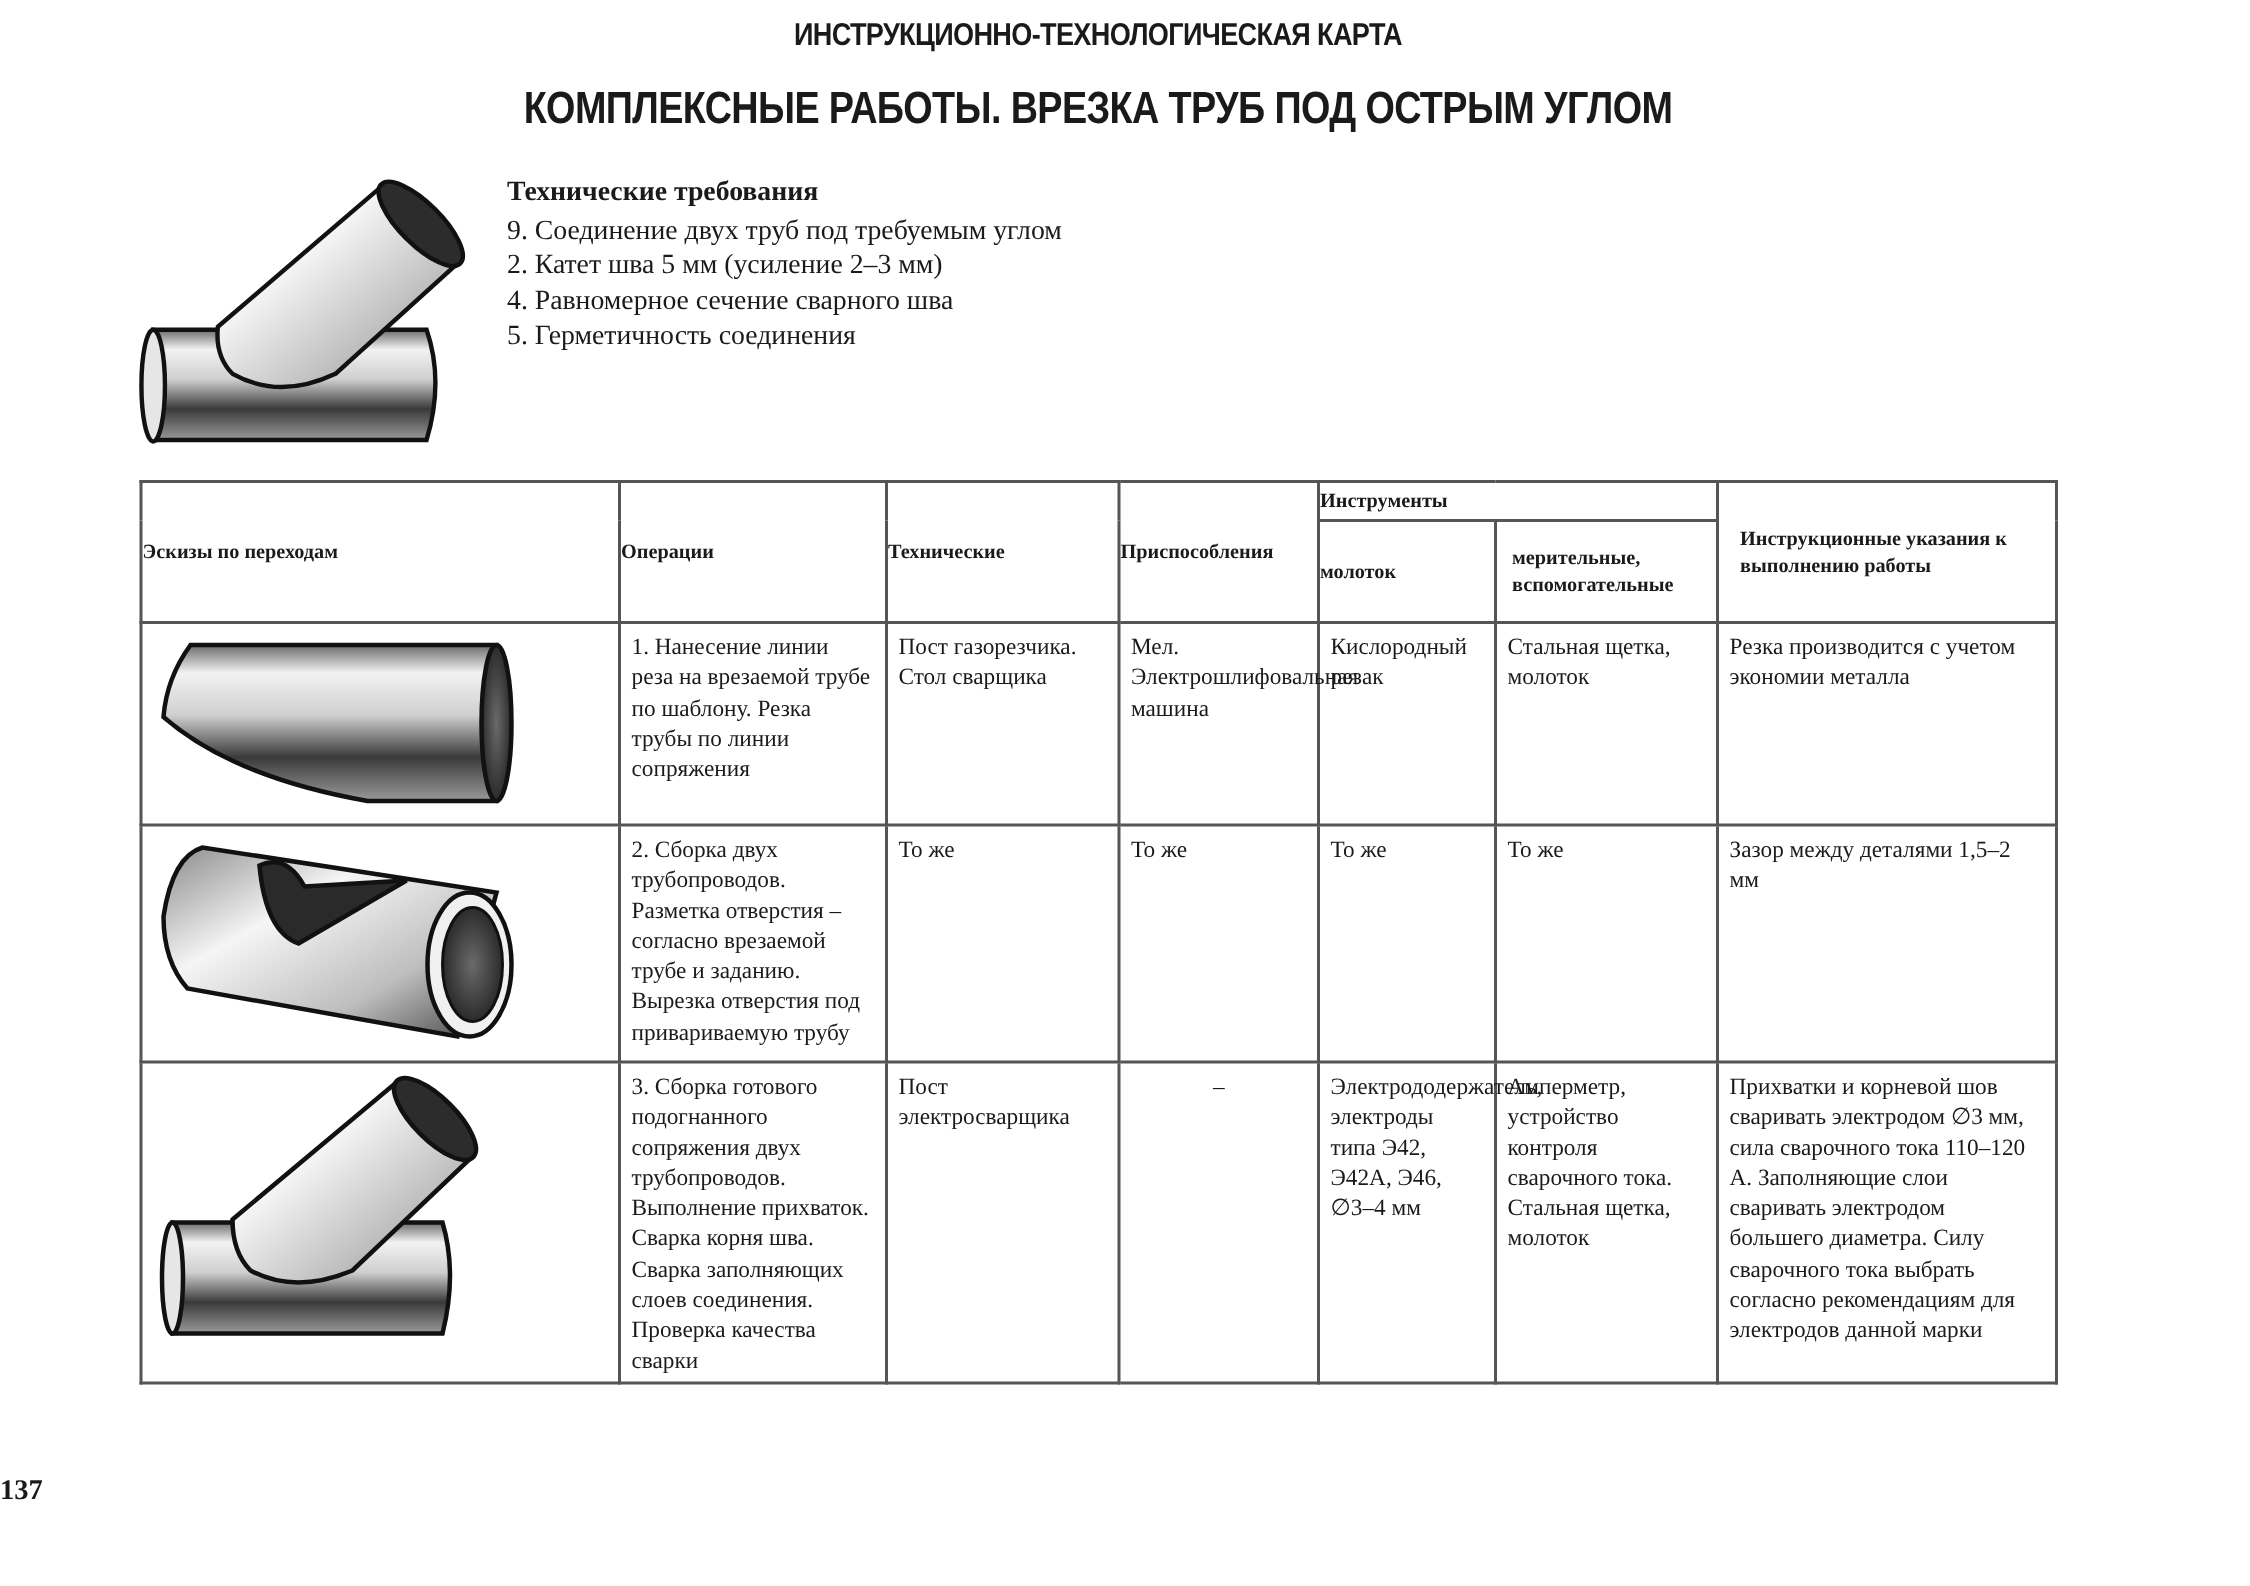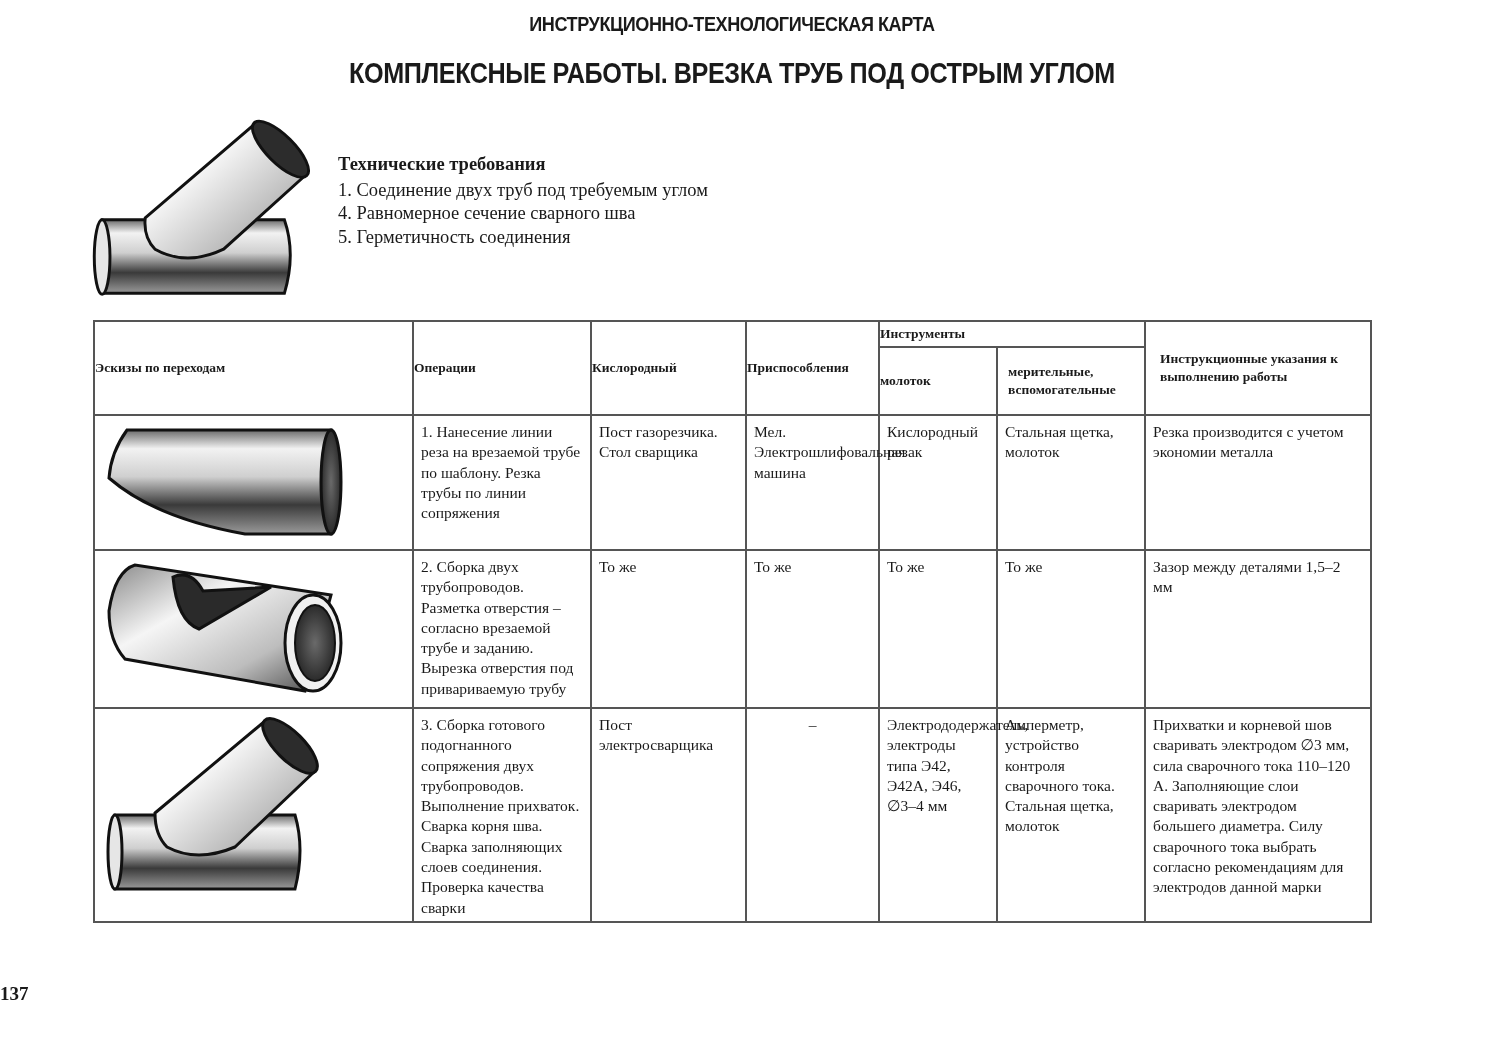--- a/index.html
+++ b/index.html
@@ -2,21 +2,21 @@
 <html><head>
 <meta charset="utf-8">
 <style>
   html, body { margin: 0; padding: 0; background: #ffffff; }
   body { width: 1500px; height: 1057px; position: relative; overflow: hidden; color: #1a1a1a; }
   .card-label { position: absolute; left: 0; width: 1464px; top: 12px; text-align: center;
     font-family: "Liberation Sans", sans-serif; font-weight: bold; font-size: 21px; letter-spacing: -0.5px; transform: scaleX(0.86); transform-origin: 732px 0; }
   .page-title { position: absolute; left: 0; width: 1464px; top: 56px; text-align: center;
     font-family: "Liberation Sans", sans-serif; font-weight: bold; font-size: 30px; letter-spacing: -0.5px; transform: scaleX(0.84); transform-origin: 732px 0; }
   .req-block { position: absolute; left: 338px; top: 118px; font-family: "Liberation Serif", serif; }
-  .req-title { font-weight: bold; font-size: 18.5px; margin-bottom: 4px; margin-top: 36px; }
+  .req-title { font-weight: bold; font-size: 18.5px; margin-bottom: 4px; }
   .req-item { font-size: 18.5px; line-height: 23.4px; }
   .hero-pipe { position: absolute; left: 88px; top: 112px; width: 236px; height: 196px; }
   table.card { position: absolute; left: 93px; top: 320px; border-collapse: collapse; width: 1277px;
     font-family: "Liberation Serif", serif; table-layout: fixed; }
   table.card td, table.card th { border: 2px solid #555; vertical-align: top; padding: 0; }
   table.card th { font-weight: bold; font-size: 13.5px; vertical-align: middle; text-align: left; line-height: 18px; }
   .cell-text { font-size: 15.5px; line-height: 20.3px; padding: 6px 7px 0 7px; }
   .center { text-align: center; }
   .sketch { display: block; }
   .page-number { position: absolute; left: 0; width: 1464px; top: 983px; 
@@ -52,40 +52,41 @@
 
 <svg class="hero-pipe" viewBox="0 0 240 200">
   <path d="M14 110 L200 110 Q212 145 200 185 L14 185 Z" fill="url(#pipeV)" stroke="#111" stroke-width="3"></path>
   <ellipse cx="14" cy="148" rx="8" ry="38" fill="#e6e6e6" stroke="#111" stroke-width="3"></ellipse>
   <path d="M58 108 L170 12 L222 64 L138 140 Q100 158 68 140 Q56 128 58 108 Z" fill="url(#pipeD)" stroke="#111" stroke-width="3"></path>
   <ellipse cx="196" cy="38" rx="14" ry="38" transform="rotate(-45 196 38)" fill="#2c2c2c" stroke="#111" stroke-width="3"></ellipse>
 </svg>
 
 <div class="req-block">
   <div class="req-title">Технические требования</div>
-  <div class="req-item">1. Соединение двух труб под требуемым углом</div>
+  <div class="req-item">9. Соединение двух труб под требуемым углом</div>
+  <div class="req-item">2. Катет шва 5 мм (усиление 2–3 мм)</div>
   <div class="req-item">4. Равномерное сечение сварного шва</div>
   <div class="req-item">5. Герметичность соединения</div>
 </div>
 
 <table class="card">
   <colgroup>
     <col style="width:319px">
       <col style="width:178px">
       <col style="width:155px">
       <col style="width:133px">
     <col style="width:118px">
       <col style="width:148px">
       <col style="width:226px">
   </colgroup>
   <thead>
     <tr style="height:26px">
       <th rowspan="2">Эскизы по переходам</th>
       <th rowspan="2">Операции</th>
-      <th rowspan="2">Кислородный</th>
+      <th rowspan="2">Технические</th>
       <th rowspan="2">Приспособления</th>
       <th colspan="2">Инструменты</th>
       <th rowspan="2" style="padding:0 14px">Инструкционные указания к выполнению работы</th>
     </tr>
     <tr style="height:68px">
       <th>молоток</th>
       <th style="padding:0 10px">мерительные, вспомогательные</th>
     </tr>
   </thead>
   <tbody>

